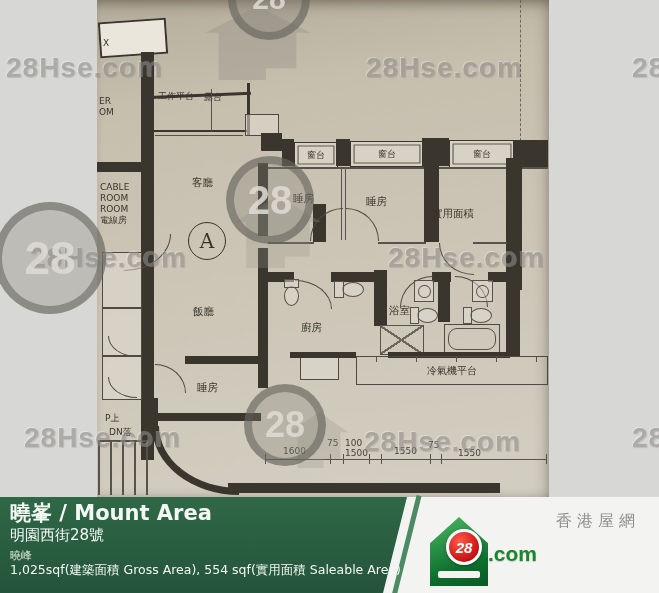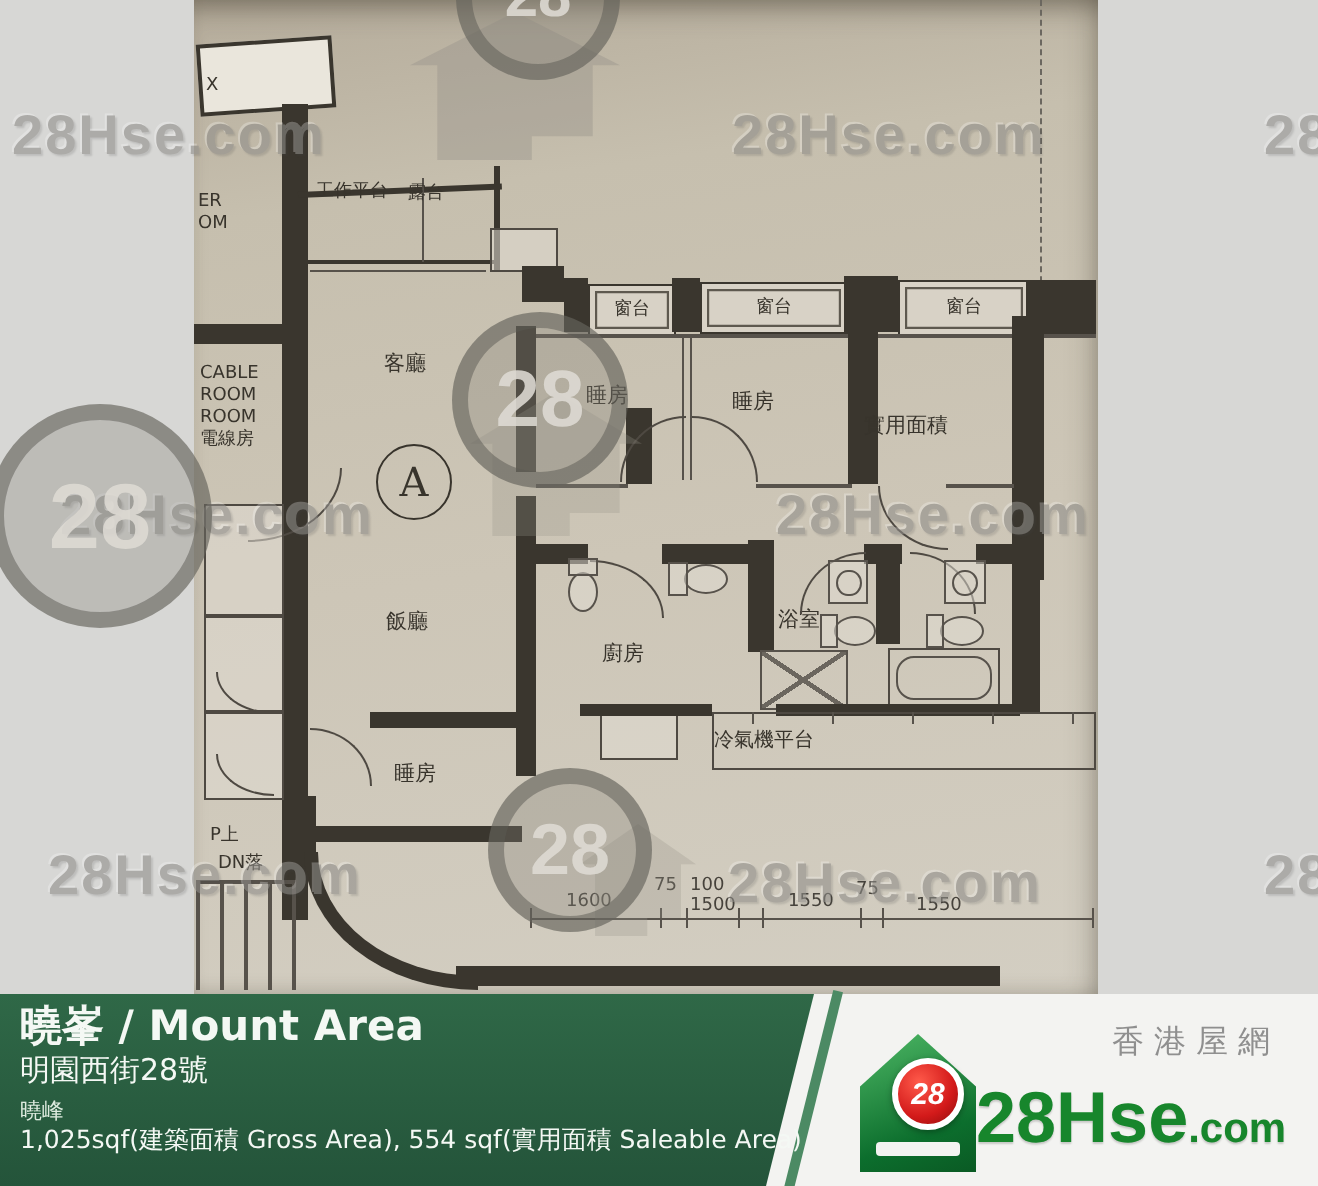--- a/index.html
+++ b/index.html
@@ -164,21 +164,21 @@
 
   <div class="arc arc-tr" style="left:455px;top:276px;width:32px;height:30px"></div>
   <div class="sink" style="left:472px;top:280px;width:19px;height:20px"></div>
   <div class="bowl" style="left:470px;top:308px;width:20px;height:13px"></div>
   <div class="tank" style="left:463px;top:307px;width:7px;height:15px"></div>
   <div class="tub" style="left:444px;top:324px;width:54px;height:28px"></div>
 
   <div class="wall" style="left:290px;top:352px;width:66px;height:6px"></div>
   <div class="wall" style="left:388px;top:352px;width:122px;height:6px"></div>
 
-  <div class="box" style="left:356px;top:356px;width:190px;height:27px;background:transparent;display:flex;align-items:center;justify-content:flex-start">
+  <div class="box" style="left:356px;top:356px;width:190px;height:27px;background:transparent;display:flex;align-items:center;justify-content:center">
     <span class="lbl" style="position:static;font-size:10px">冷氣機平台</span>
   </div>
   <div class="tick" style="left:376px;top:356px;height:6px"></div>
   <div class="tick" style="left:416px;top:356px;height:6px"></div>
   <div class="tick" style="left:456px;top:356px;height:6px"></div>
   <div class="tick" style="left:496px;top:356px;height:6px"></div>
   <div class="tick" style="left:536px;top:356px;height:6px"></div>
 
   <div class="lbl" style="left:192px;top:176px">客廳</div>
   <div class="unitA" style="left:188px;top:222px;width:36px;height:36px">
@@ -273,17 +273,16 @@
   <div class="ft" style="left:10px;top:526px;font-size:15px">明園西街28號</div>
   <div class="ft" style="left:10px;top:548px;font-size:11px;color:#ddeade">曉峰</div>
   <div class="ft" style="left:10px;top:562px;font-size:12.5px">1,025sqf(建築面積 Gross Area), 554 sqf(實用面積 Saleable Area)</div>
 
   <div class="logo-house" style="left:430px;top:517px;width:58px;height:69px"></div>
   <div class="logo-door" style="left:438px;top:571px;width:42px;height:7px"></div>
   <div class="logo-circle" style="left:446px;top:529px;width:30px;height:30px">
     <span>28</span>
   </div>
   <div class="logo-text" style="left:488px;top:543px">
-    <span class="big">28Hse</span>
       <span class="small">.com</span>
   </div>
   <div class="site-zh" style="left:556px;top:511px">香港屋網</div>
 </div>
 
 </body></html>

